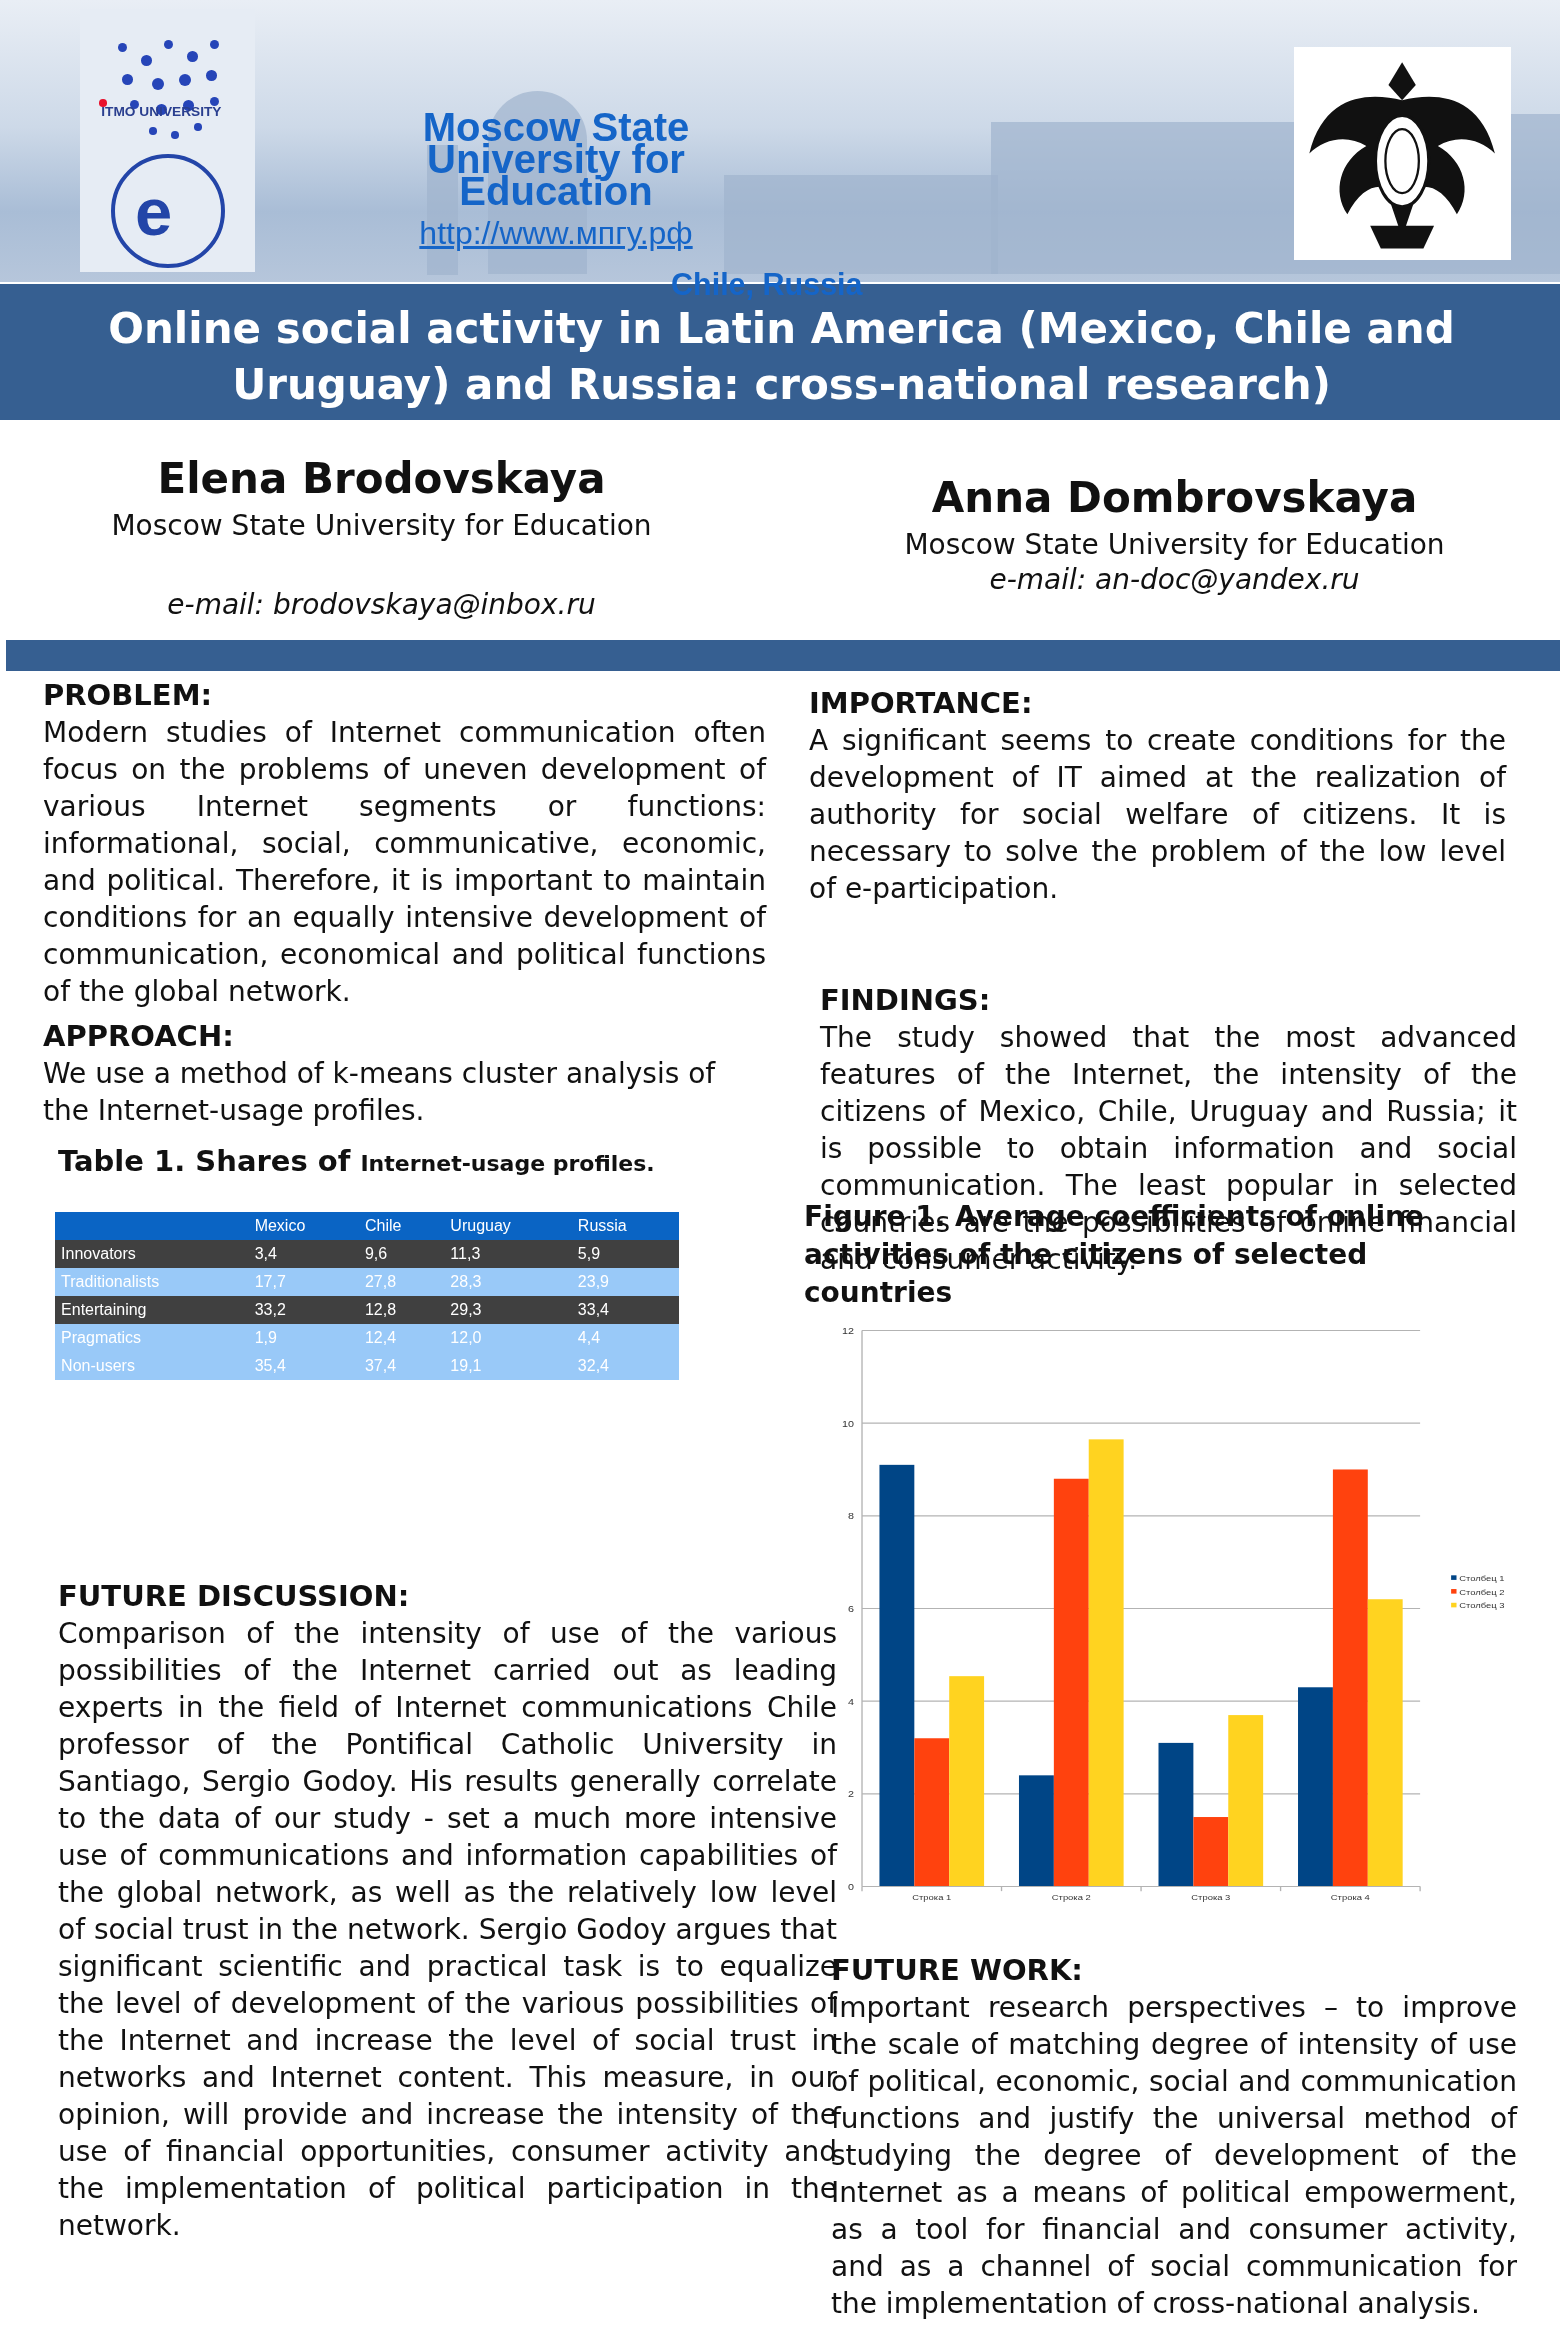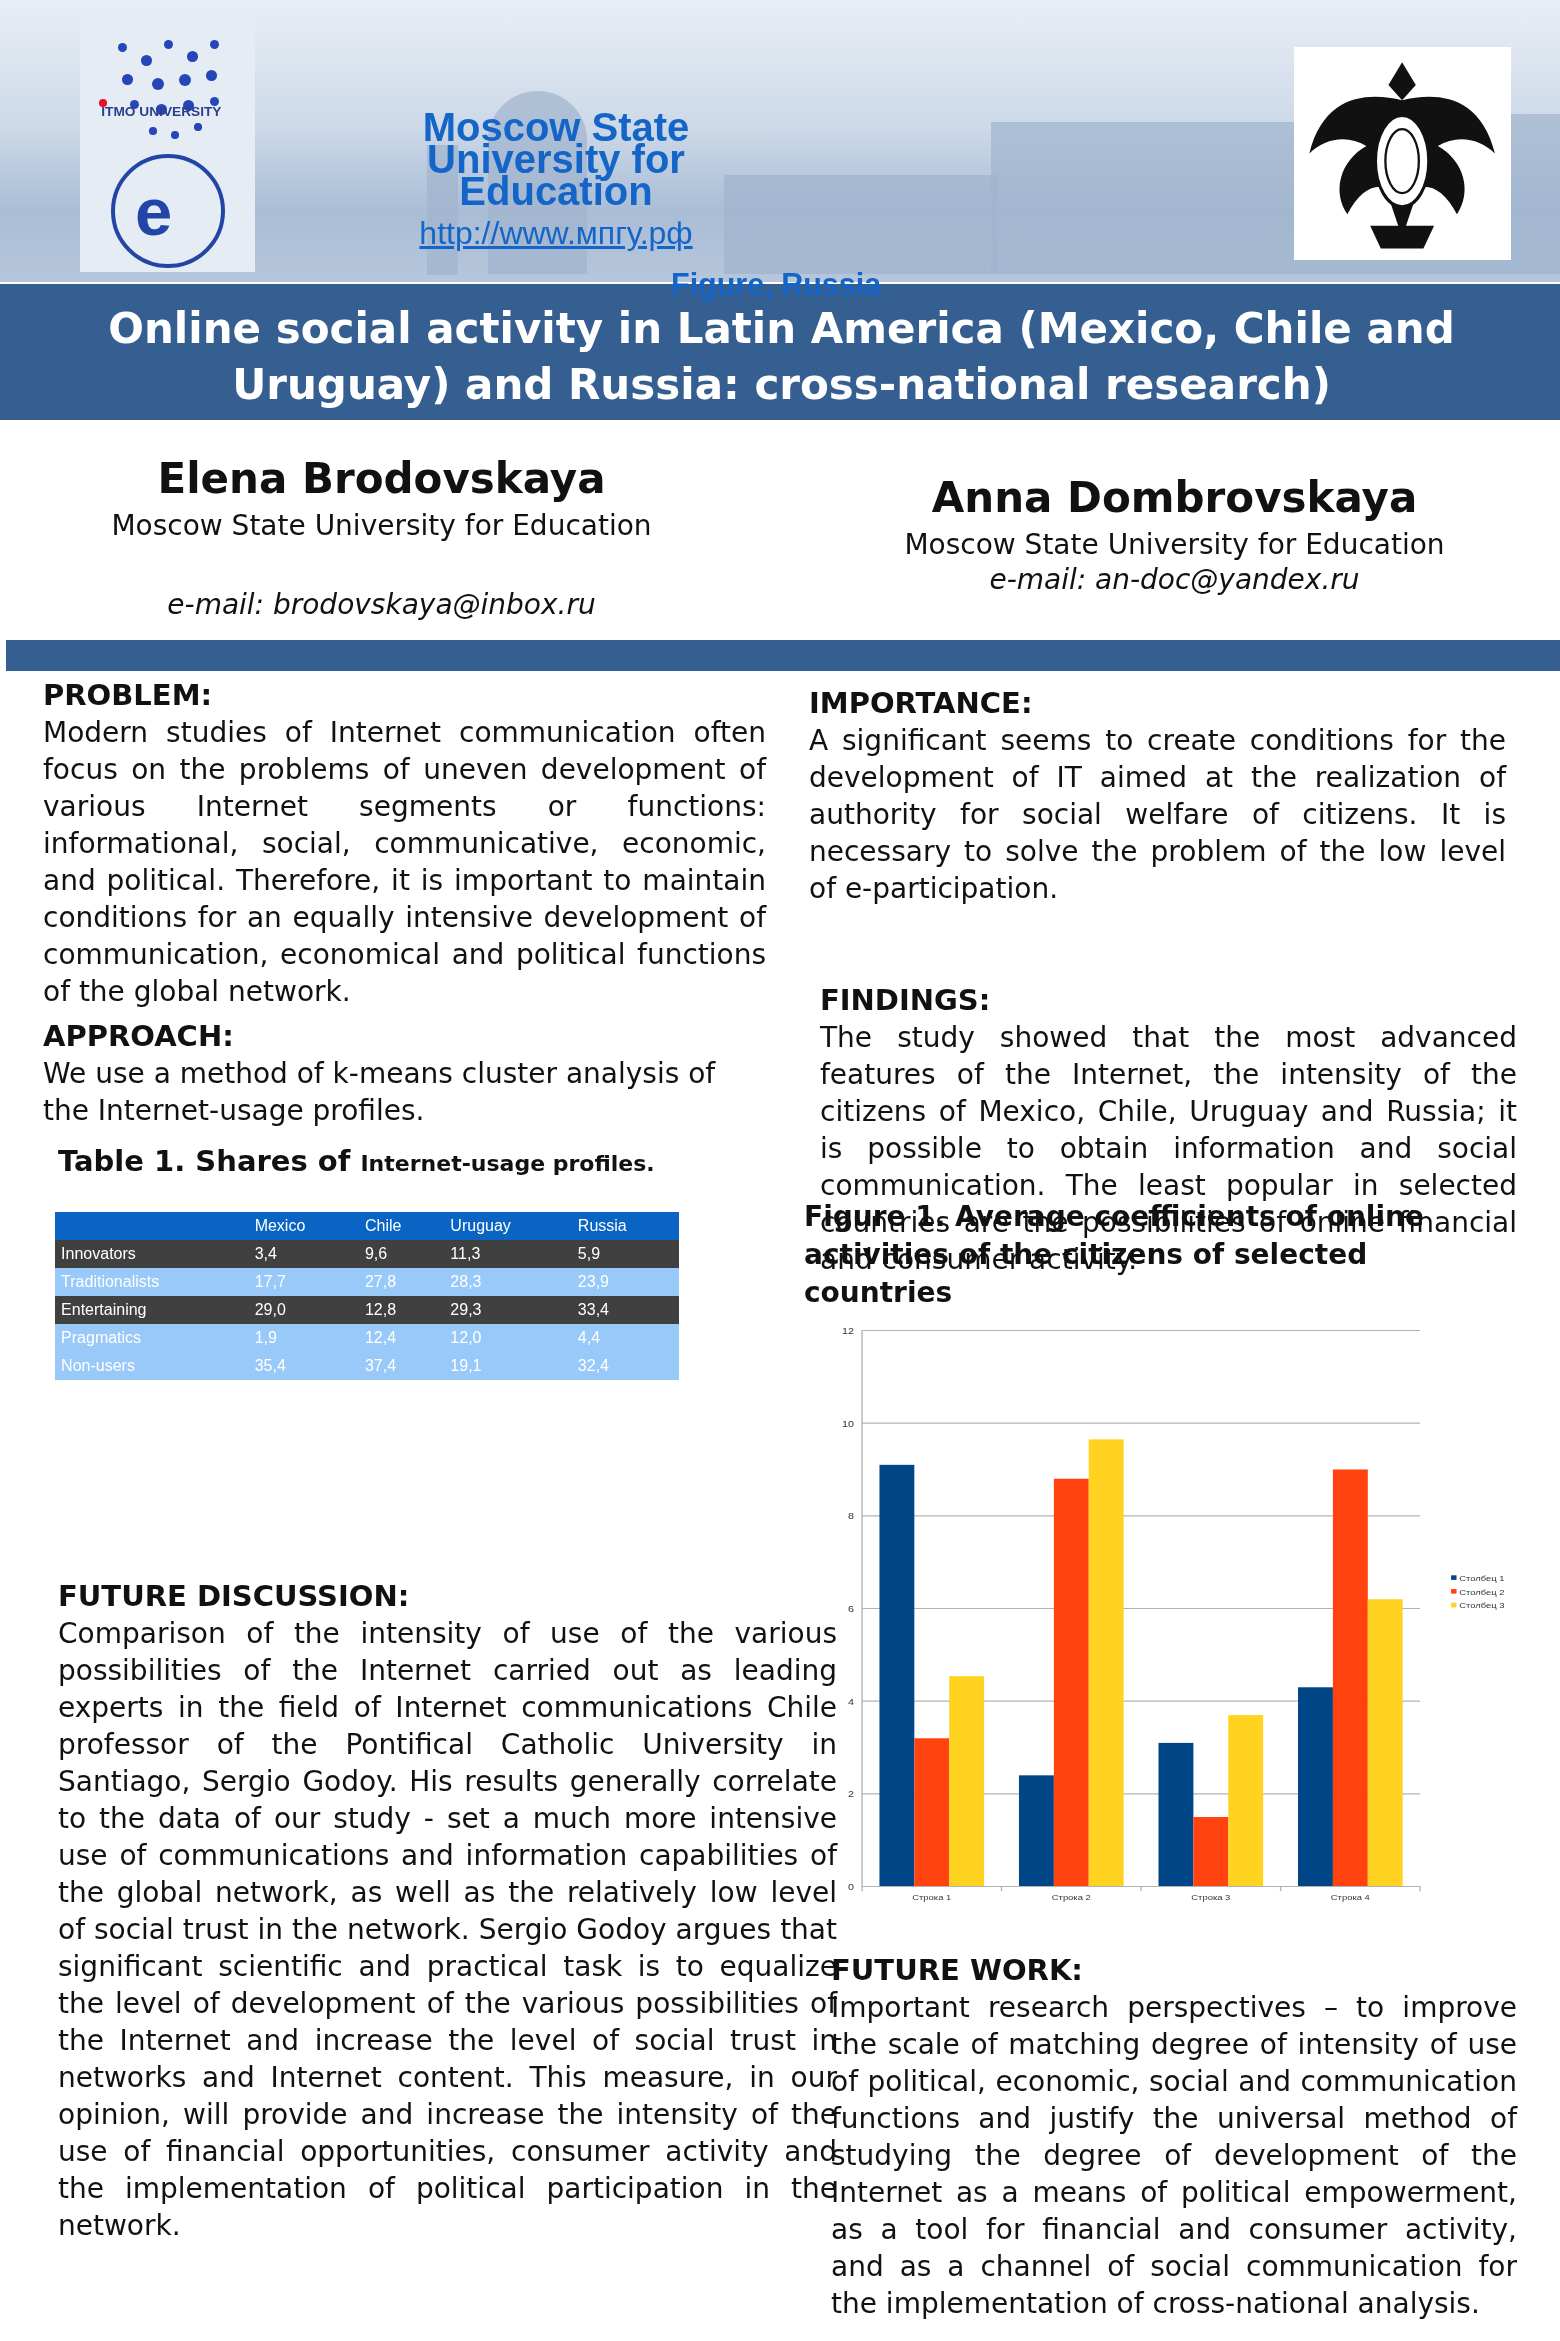--- a/index.html
+++ b/index.html
@@ -77,21 +77,21 @@
   <svg width="217" height="213" viewBox="0 0 285 280">
     <path d="M142 20 L160 50 L142 70 L124 50 Z" fill="#111"></path>
     <path d="M142 70 C100 60 40 60 20 140 C40 120 70 115 95 130 C60 150 50 190 70 220 C85 190 105 180 120 185 L142 250 L164 185 C179 180 199 190 214 220 C234 190 224 150 189 130 C214 115 244 120 264 140 C244 60 184 60 142 70 Z" fill="#111"></path>
     <ellipse cx="142" cy="150" rx="35" ry="60" fill="#fff" stroke="#111" stroke-width="4"></ellipse>
     <ellipse cx="142" cy="150" rx="22" ry="42" fill="none" stroke="#111" stroke-width="3"></ellipse>
     <path d="M100 235 L184 235 L170 265 L114 265 Z" fill="#111"></path>
   </svg>
 </div>
 
 <div id="title-bar" class="abs"></div>
-<div id="location" class="abs">Figure, Russia</div>
+<div id="location" class="abs">Chile, Russia</div>
 <div id="title" class="abs">Online social activity in Latin America (Mexico, Chile and Uruguay) and Russia: cross-national research)</div>
 
 <div class="author" style="left:107px;top:454px;width:549px;">
   <div class="aname">Elena Brodovskaya</div>
   <div class="aff">Moscow State University for Education</div>
   <div class="email" style="margin-top:46px;">e-mail: brodovskaya@inbox.ru</div>
 </div>
 <div class="author" style="left:900px;top:473px;width:549px;">
   <div class="aname">Anna Dombrovskaya</div>
   <div class="aff">Moscow State University for Education</div>
@@ -133,21 +133,21 @@
     </tr>
     <tr class="light">
       <td>Traditionalists</td>
       <td>17,7</td>
       <td>27,8</td>
       <td>28,3</td>
       <td>23,9</td>
     </tr>
     <tr class="dark">
       <td>Entertaining</td>
-      <td>29,0</td>
+      <td>33,2</td>
       <td>12,8</td>
       <td>29,3</td>
       <td>33,4</td>
     </tr>
     <tr class="light">
       <td>Pragmatics</td>
       <td>1,9</td>
       <td>12,4</td>
       <td>12,0</td>
       <td>4,4</td>

